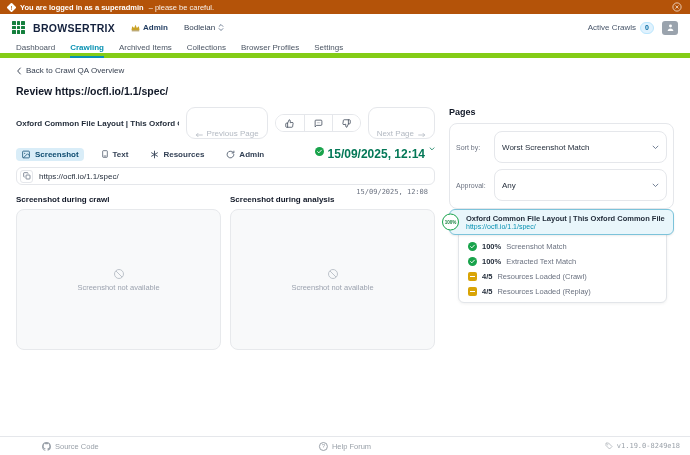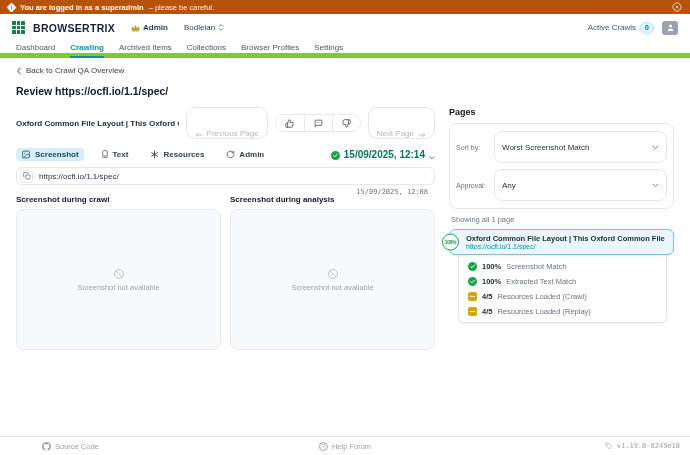--- a/index.html
+++ b/index.html
@@ -95,21 +95,21 @@
     width: 28px; border: none; background: #fff; display: flex; align-items: center; justify-content: center;
     cursor: pointer; color: #374151;
   }
   .thumb-group button + button { border-left: 1px solid #e5e7eb; }
 
   
   .tabs-row { display: flex; align-items: center; gap: 12px; margin-top: 8px; }
   .tab { display: flex; align-items: center; gap: 4px; font-size: 8px; color: #334155; cursor: pointer; padding: 2px 5px; border-radius: 4px; font-weight: 600; }
   .tab.active { background: #d9edf8; color: #0c4a6e; }
   .tabs-spacer { flex: 1; }
-  .ts-group { display: flex; align-items: flex-end; gap: 4px; color: #047857; font-size: 10px; font-weight: 700; cursor: pointer; }
+  .ts-group { display: flex; align-items: flex-start; gap: 4px; color: #047857; font-size: 12px; font-weight: 700; cursor: pointer; }
 
   
   .url-bar {
     margin-top: 6px; height: 18px; border: 1px solid #e5e7eb; border-radius: 6px;
     display: flex; align-items: center; gap: 6px; padding: 0 6px 0 3px; background: #fff;
   }
   .copy-btn { width: 13px; height: 13px; border: 1px solid #e5e7eb; border-radius: 3px; background: #fff; display: flex; align-items: center; justify-content: center; cursor: pointer; }
   .url-text { font-size: 8px; color: #1f2937; flex: 1; white-space: nowrap; overflow: hidden; }
   .url-ts { font-family: "DejaVu Sans Mono", monospace; font-size: 7px; color: #6b7280; margin-top: 32px; }
 
@@ -380,21 +380,20 @@
         <span class="filter-label">Approval:</span>
         <span class="select-pill">
           <span class="val">Any</span>
           <svg width="7" height="5" viewBox="0 0 10 7">
               <path d="M1.5 1.5L5 5l3.5-3.5" fill="none" stroke="#64748b" stroke-width="1.3" stroke-linecap="round" stroke-linejoin="round"></path>
             </svg>
         </span>
       </div>
     </div>
 
-    <div class="showing">Showing all 1 page</div>
 
     <div class="page-card">
       <span class="score-badge">100%</span>
       <div class="card-title">Oxford Common File Layout | This Oxford Common File Layo…</div>
       <div class="card-url">https://ocfl.io/1.1/spec/</div>
     </div>
 
     <div class="stats-panel">
       <div class="stat-row">
         <svg width="9" height="9" viewBox="0 0 16 16">

